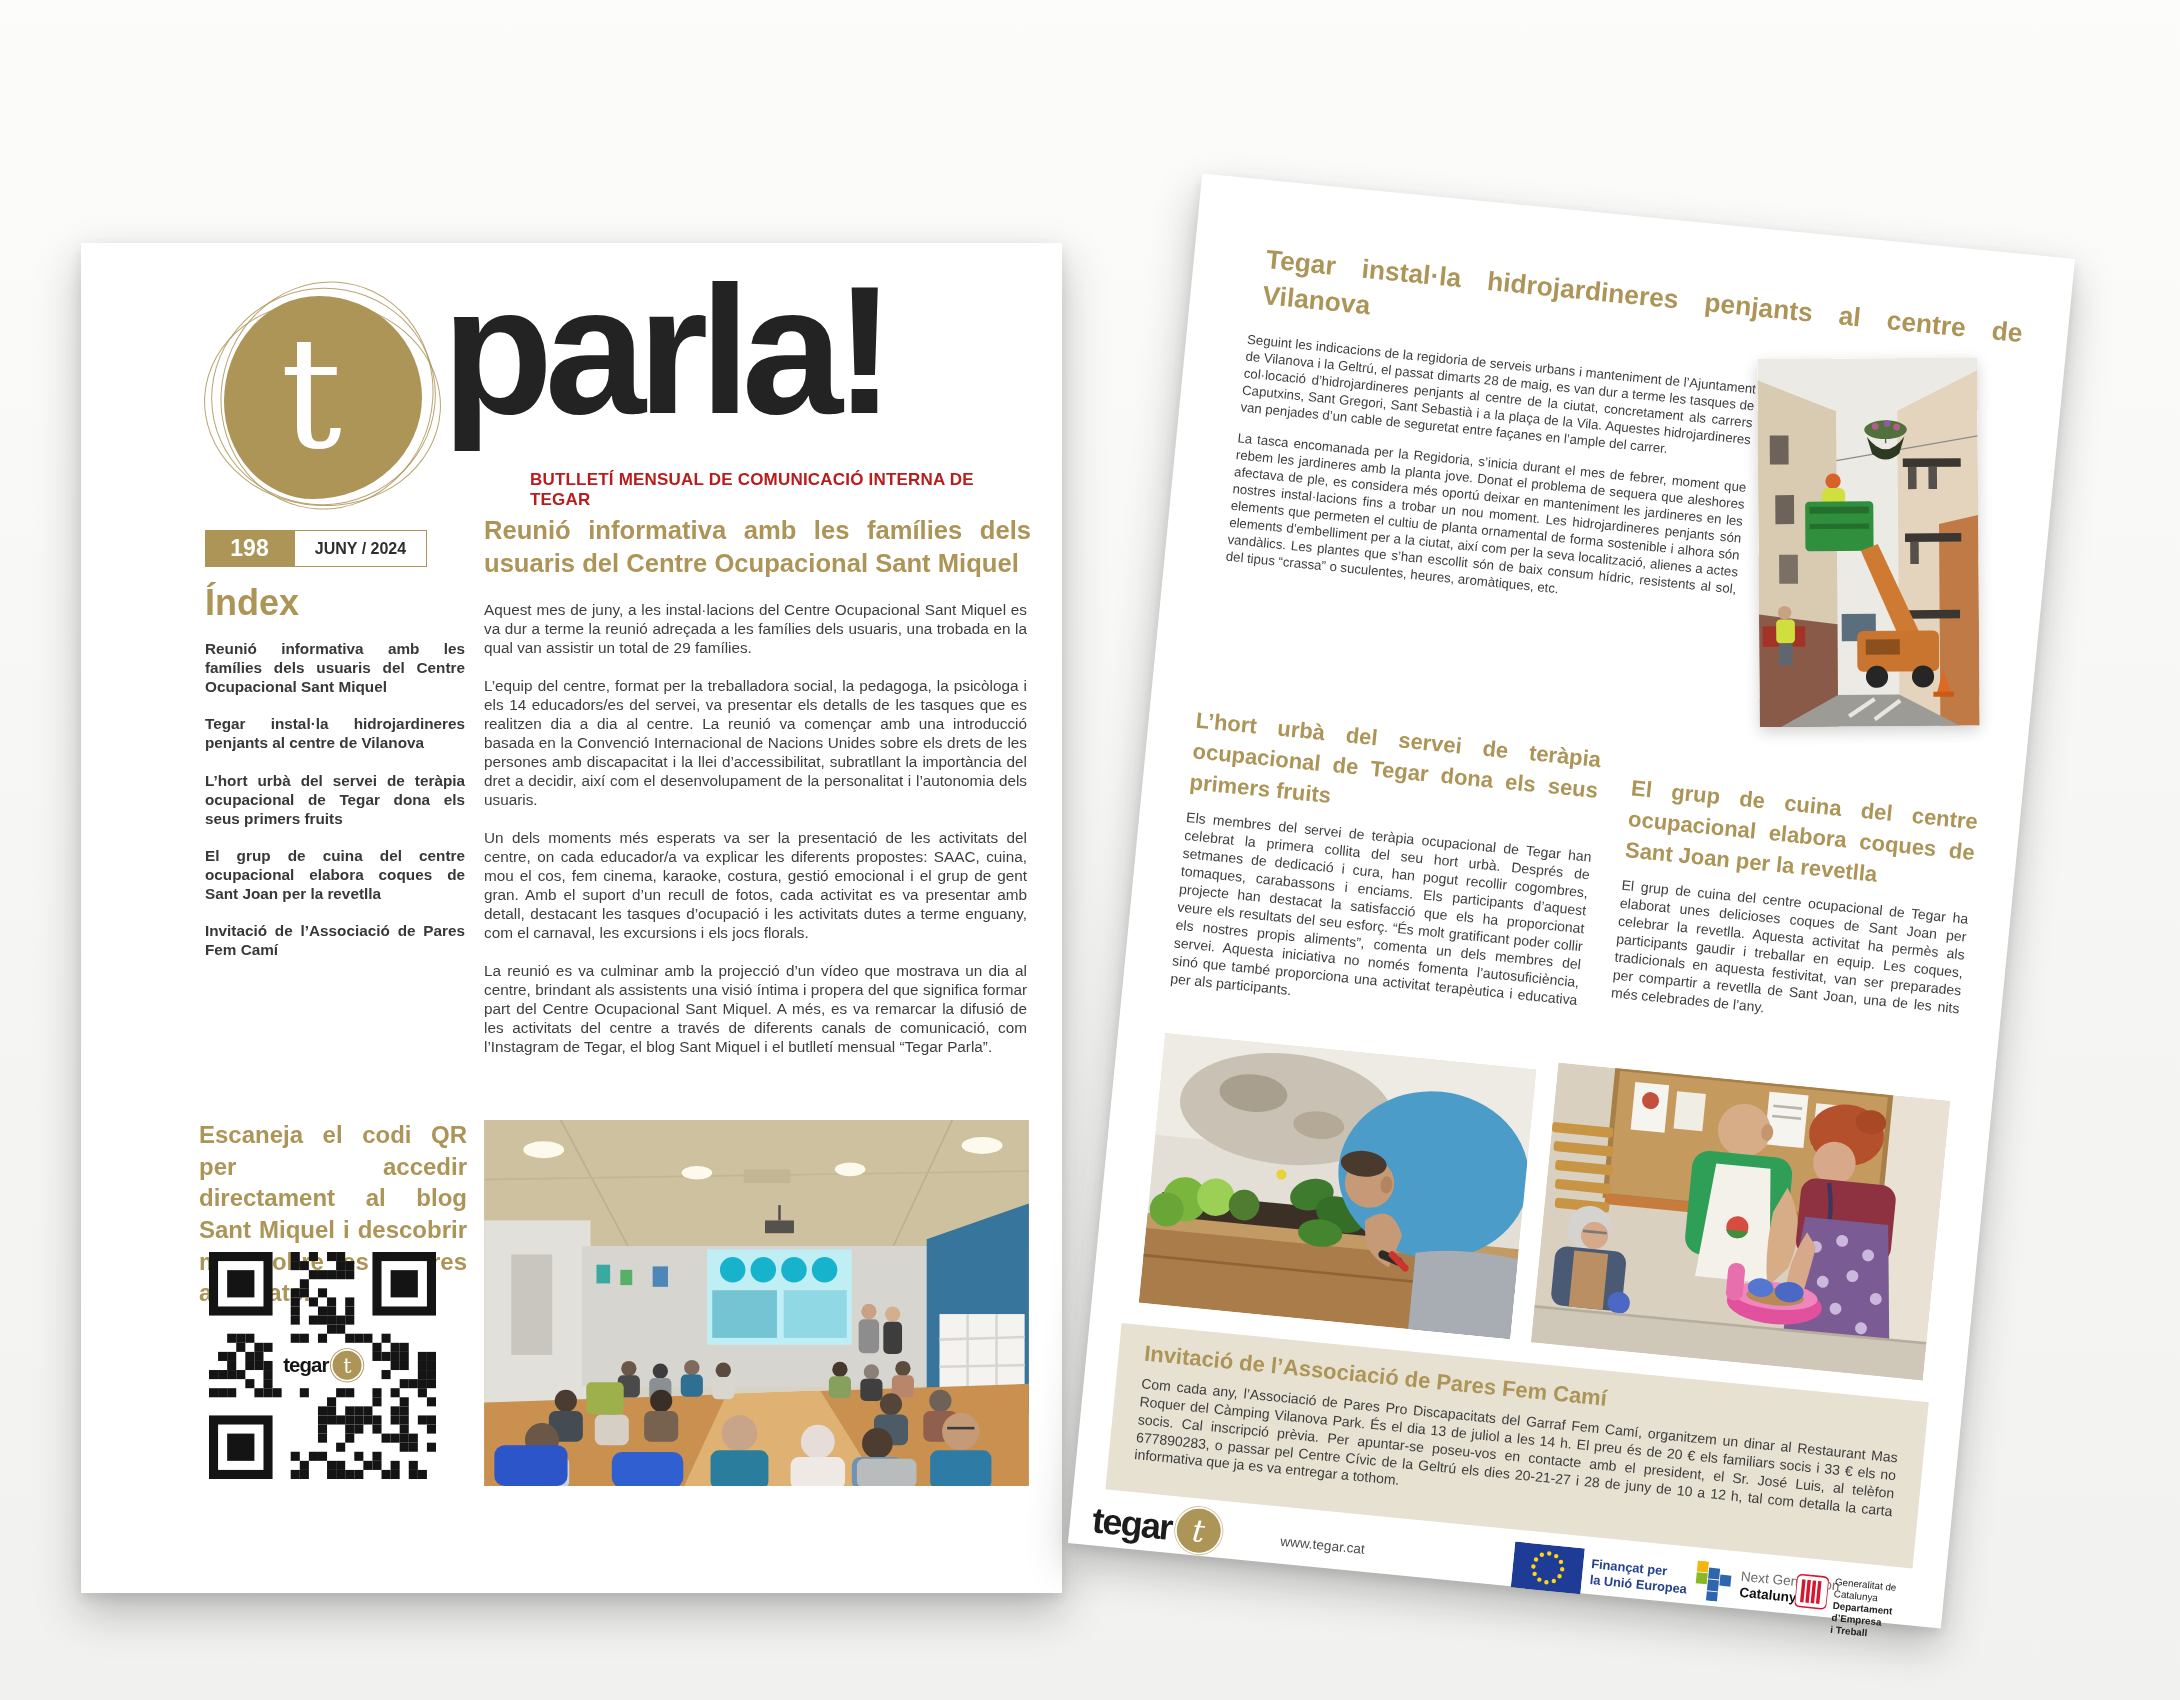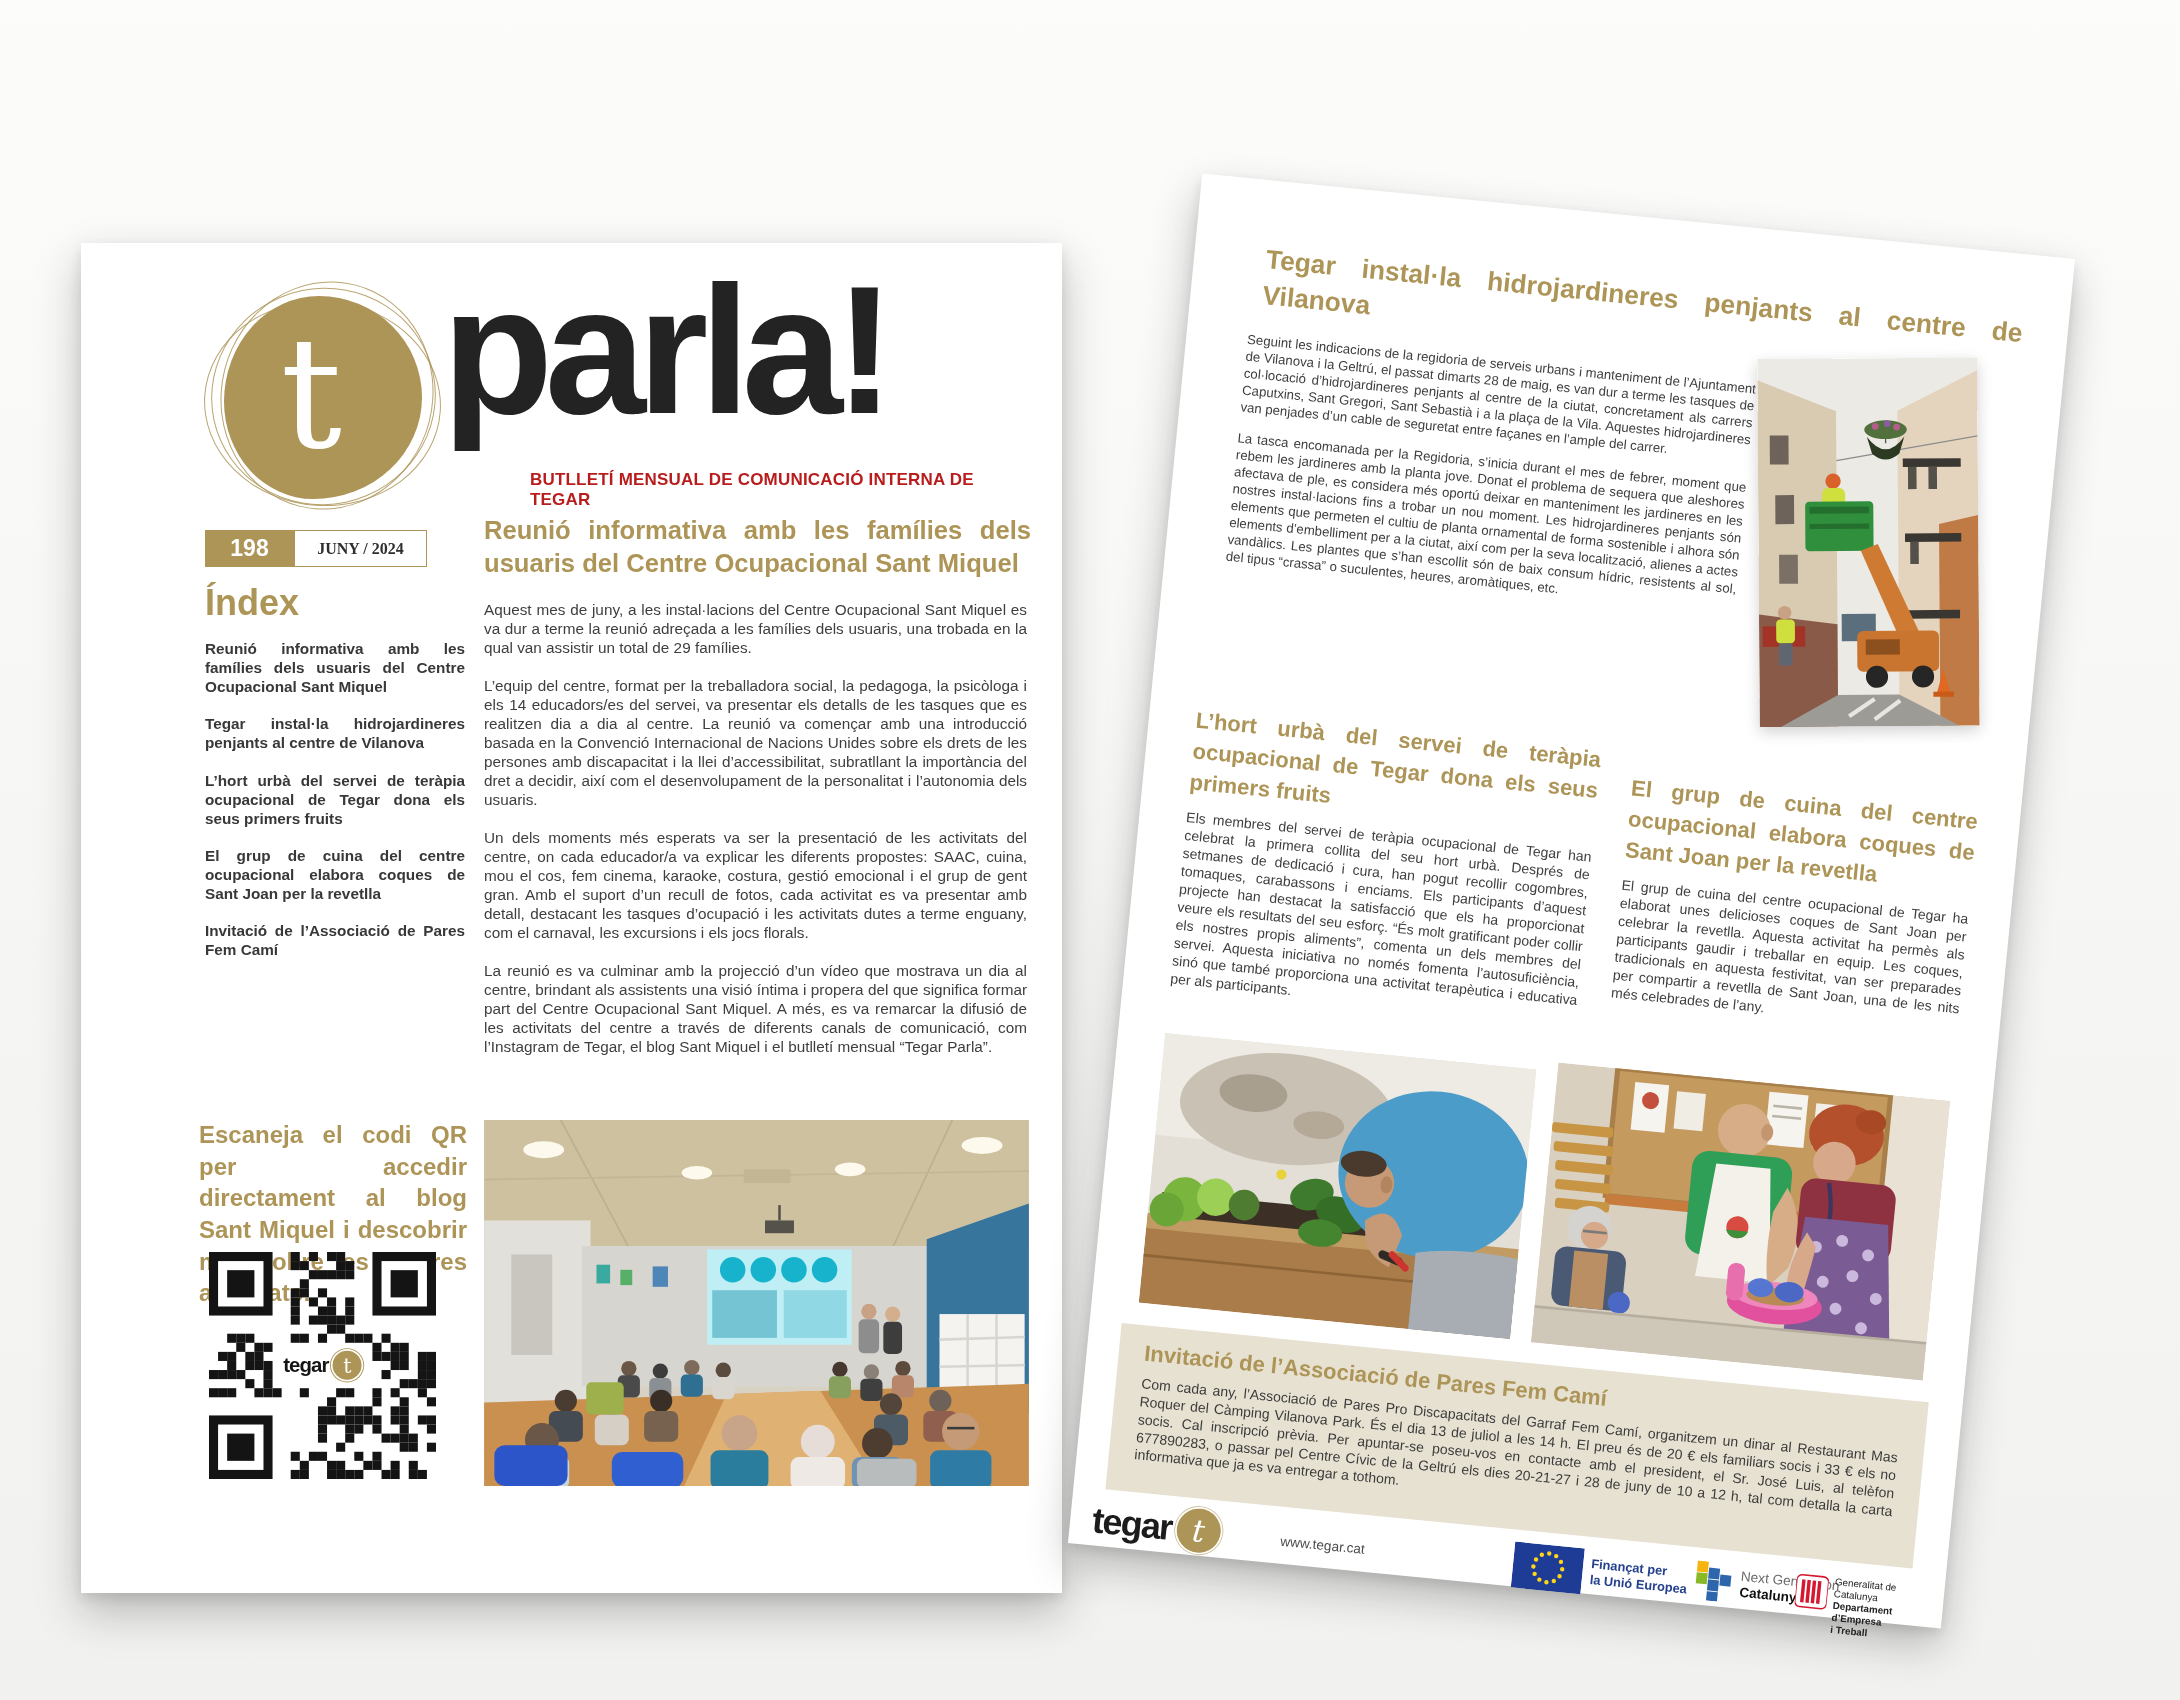--- a/index.html
+++ b/index.html
@@ -21,21 +21,21 @@
   .logo .logo-t{position:absolute;left:0;top:0;width:100%;height:100%;display:flex;align-items:center;justify-content:center;
                 color:#fff;font-family:"DejaVu Serif",serif;font-size:153px;line-height:1;padding-right:25.6px;box-sizing:border-box;}
   .masthead-title{position:absolute;left:361px;top:0px;font-size:182px;line-height:1.18;font-weight:700;
                   color:#232323;letter-spacing:-8.5px;}
   .masthead-sub{position:absolute;left:433px;top:227px;width:497px;font-size:17px;font-weight:700;color:#b91c1c;letter-spacing:0.2px;margin-left:16px;}
 
   .issue{position:absolute;left:124px;top:287px;display:flex;height:37px;}
   .issue-num{width:89px;background:var(--gold);color:#fff;font-size:23px;font-weight:700;
              display:flex;align-items:center;justify-content:center;}
   .issue-date{width:133px;border:1.7px solid var(--gold);box-sizing:border-box;color:#2e2e2e;font-size:16px;font-weight:700;
-              display:flex;align-items:center;justify-content:center;font-family:Liberation Serif, serif;}
+              display:flex;align-items:center;justify-content:center;}
 
   .index-h{position:absolute;left:124px;top:339px;margin:0;font-size:36px;font-weight:700;color:var(--gold);}
   .index{position:absolute;left:124px;top:396px;width:260px;}
   .index p{margin:0 0 18px 0;font-size:15.3px;line-height:1.25;font-weight:700;color:#383838;text-align:justify;}
 
   .main-col{position:absolute;left:403px;top:271px;width:547px;}
   .art-title{margin:0 0 19px 0;font-size:25.6px;line-height:1.3;font-weight:700;color:var(--gold);text-align:justify;}
   .main-col p{margin:0 4px 19px 0;font-size:15.3px;line-height:1.245;color:#3e3e3e;text-align:justify;}
 
   .cta{position:absolute;left:118px;top:876px;width:268px;font-size:24px;line-height:1.32;font-weight:700;

